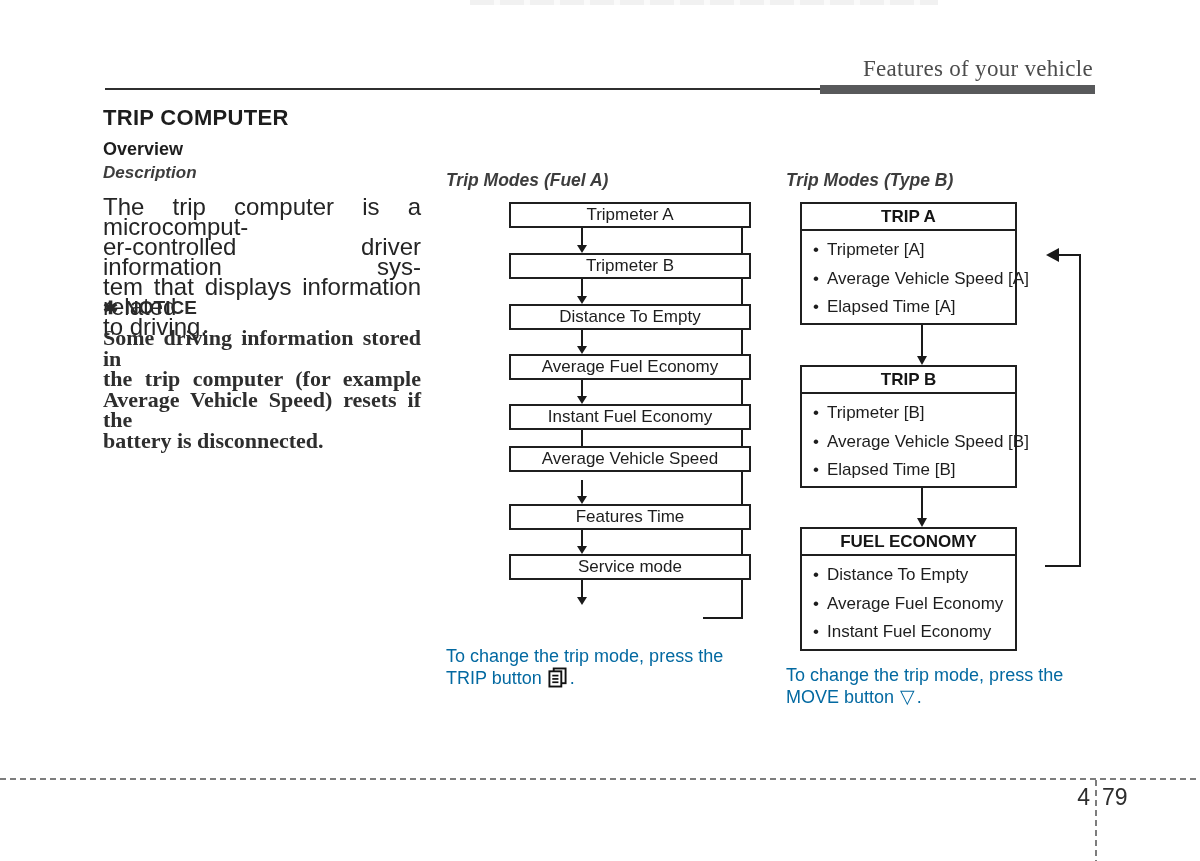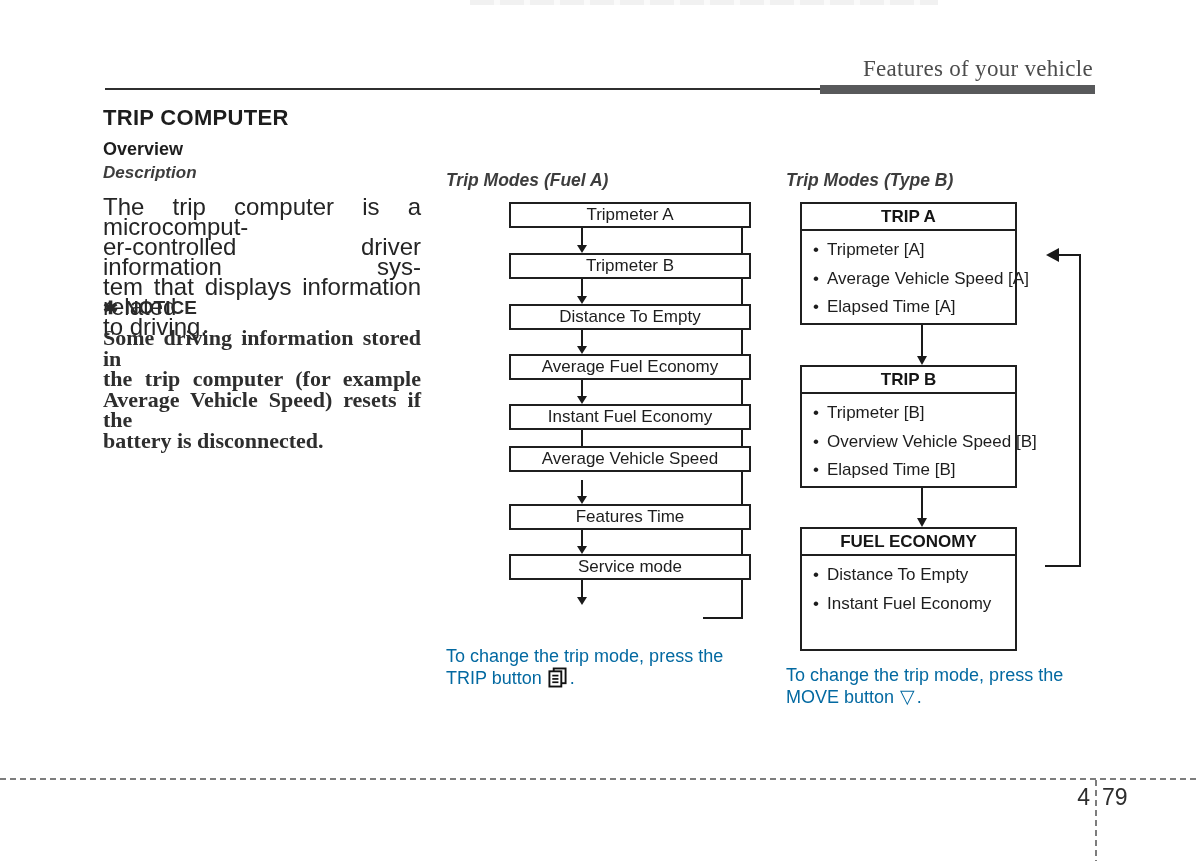--- a/index.html
+++ b/index.html
@@ -187,28 +187,29 @@
       <div class="group-items">
         <div class="group-item"><span class="bullet">•</span><span>Tripmeter [A]</span></div>
         <div class="group-item"><span class="bullet">•</span><span>Average Vehicle Speed [A]</span></div>
         <div class="group-item"><span class="bullet">•</span><span>Elapsed Time [A]</span></div>
       </div>
     </div>
     <div class="group-box" style="top:163px; height:123px">
       <div class="group-header">TRIP B</div>
       <div class="group-items">
         <div class="group-item"><span class="bullet">•</span><span>Tripmeter [B]</span></div>
-        <div class="group-item"><span class="bullet">•</span><span>Overview Vehicle Speed [B]</span></div>
+        <div class="group-item"><span class="bullet">•</span><span>Average Vehicle Speed [B]</span></div>
         <div class="group-item"><span class="bullet">•</span><span>Elapsed Time [B]</span></div>
       </div>
     </div>
     <div class="group-box" style="top:325px; height:124px">
       <div class="group-header">FUEL ECONOMY</div>
       <div class="group-items">
         <div class="group-item"><span class="bullet">•</span><span>Distance To Empty</span></div>
+        <div class="group-item"><span class="bullet">•</span><span>Average Fuel Economy</span></div>
         <div class="group-item"><span class="bullet">•</span><span>Instant Fuel Economy</span></div>
       </div>
     </div>
   </div>
   <div class="abs flow-caption flow-caption-b">
     <div>To change the trip mode, press the</div>
     <div>
       <span>MOVE button</span><span class="move-glyph">▽</span><span>.</span>
     </div>
   </div>

